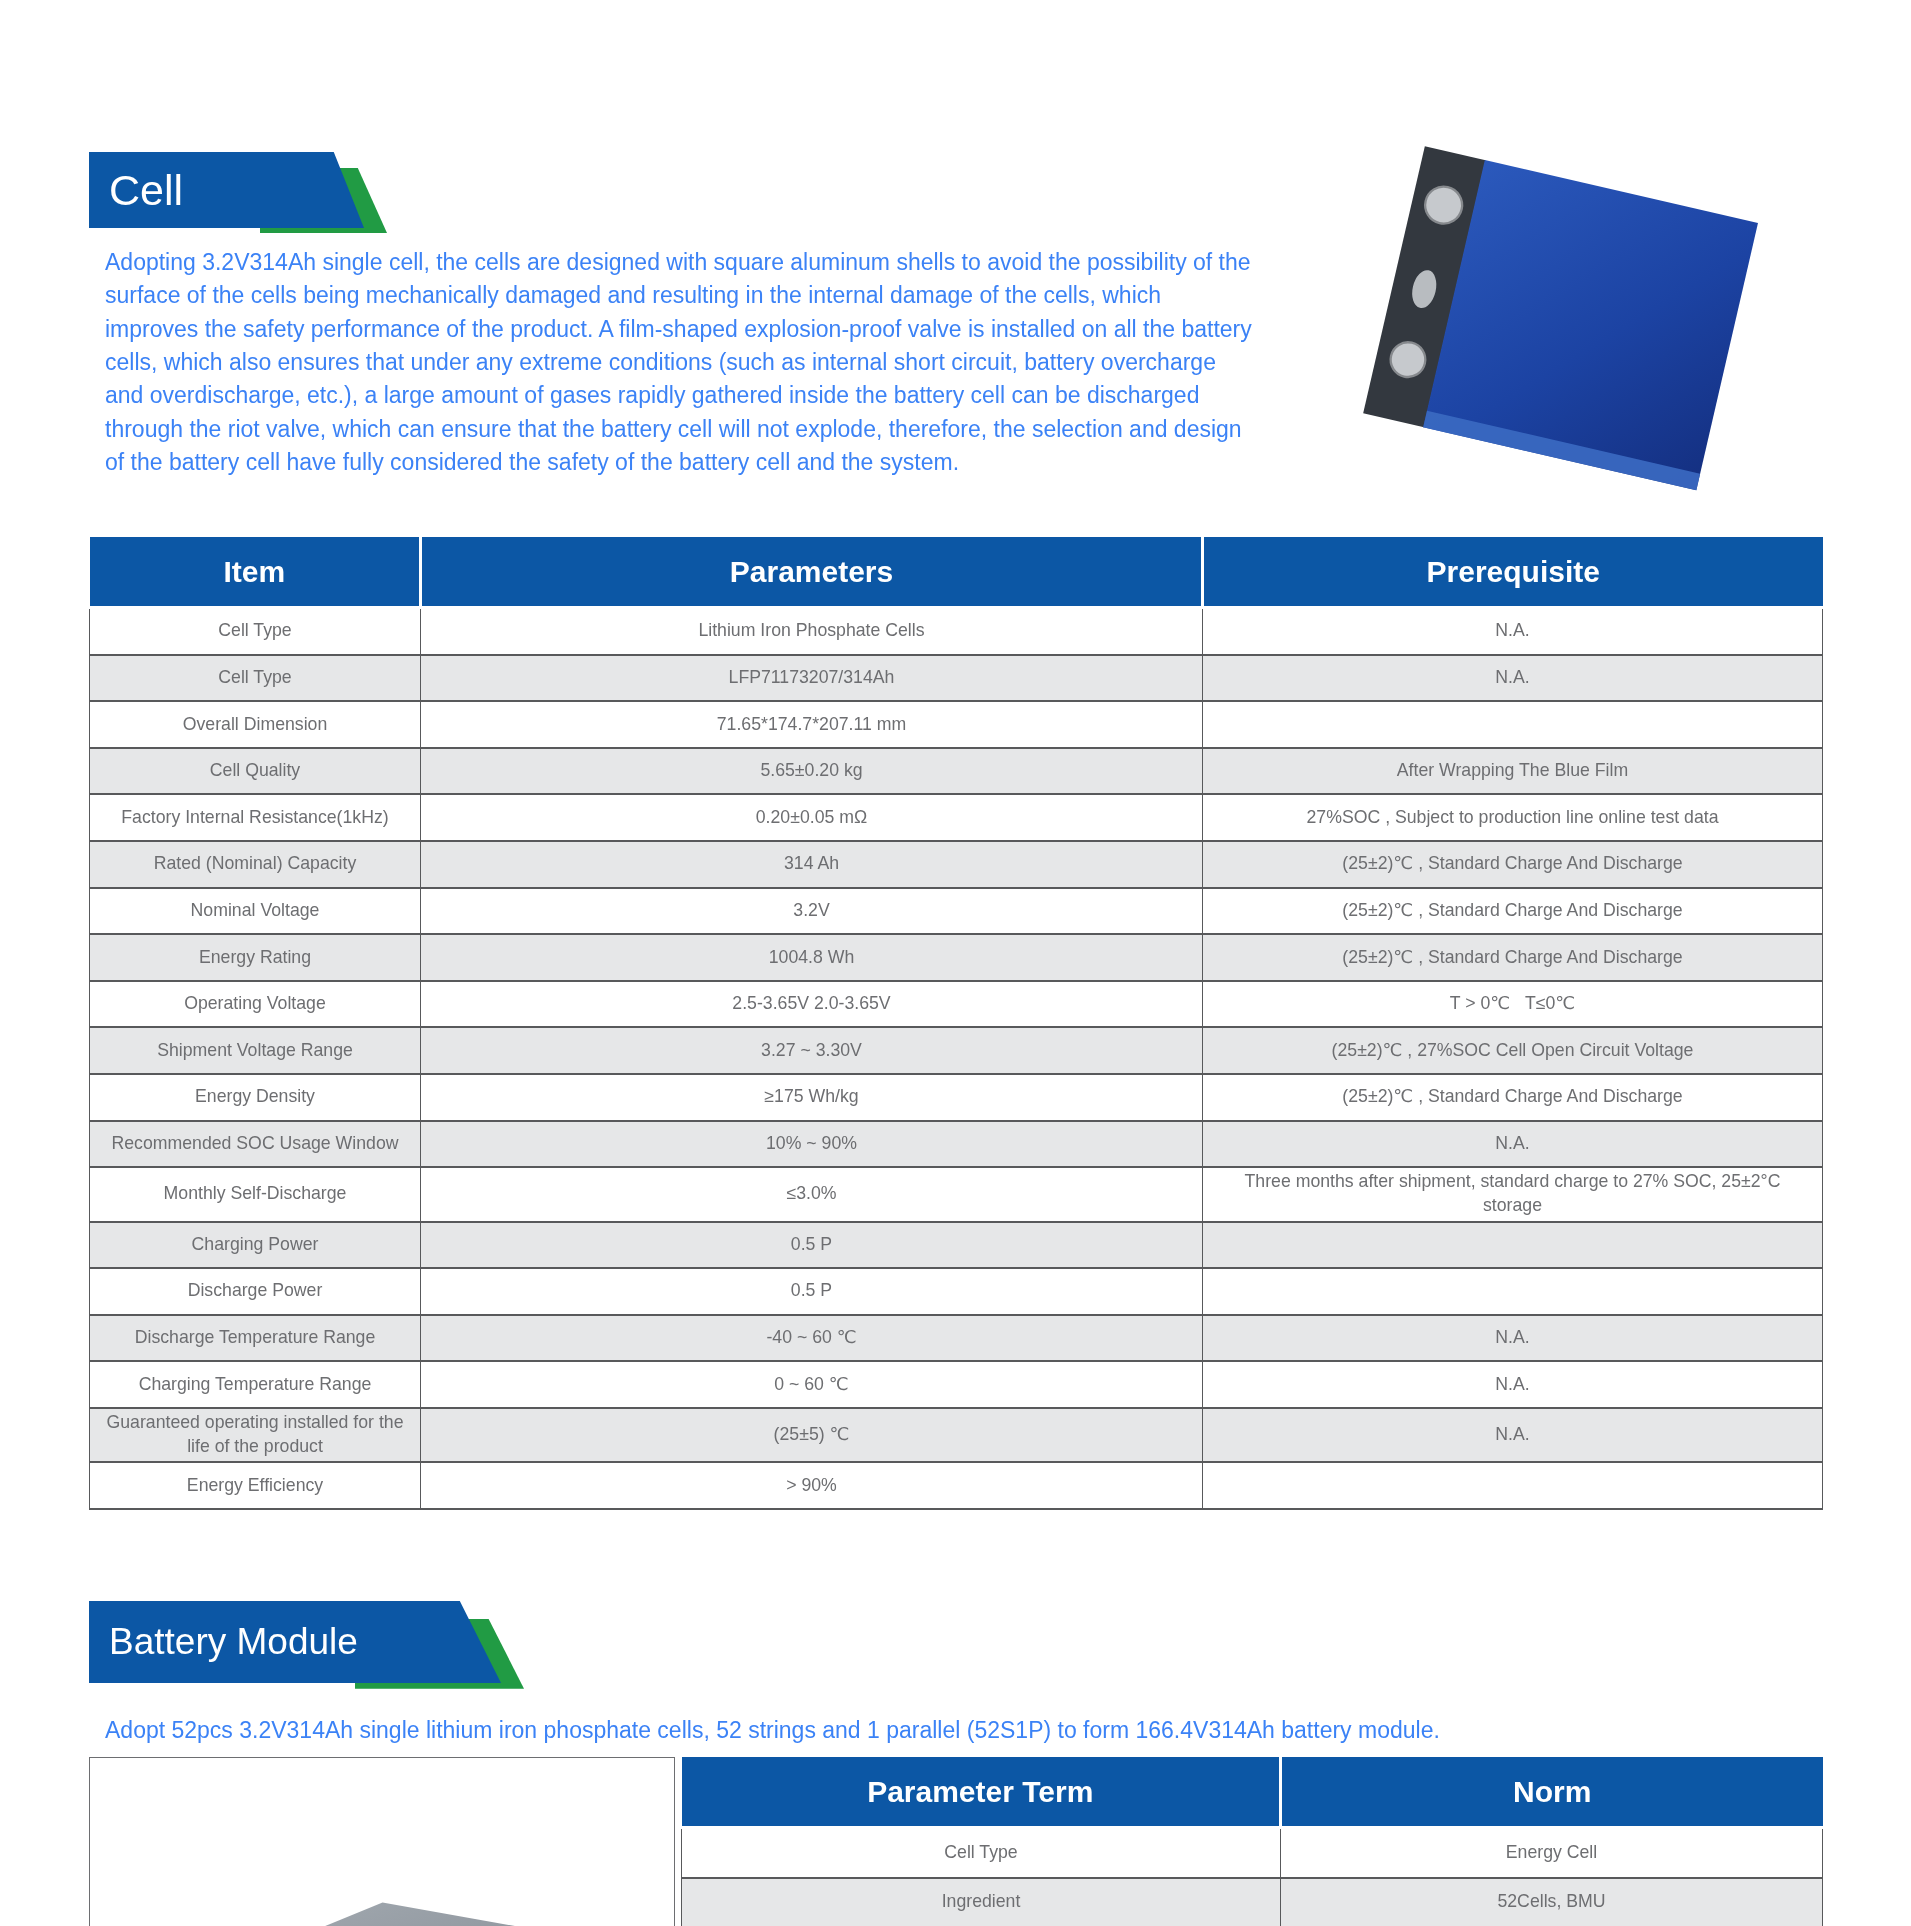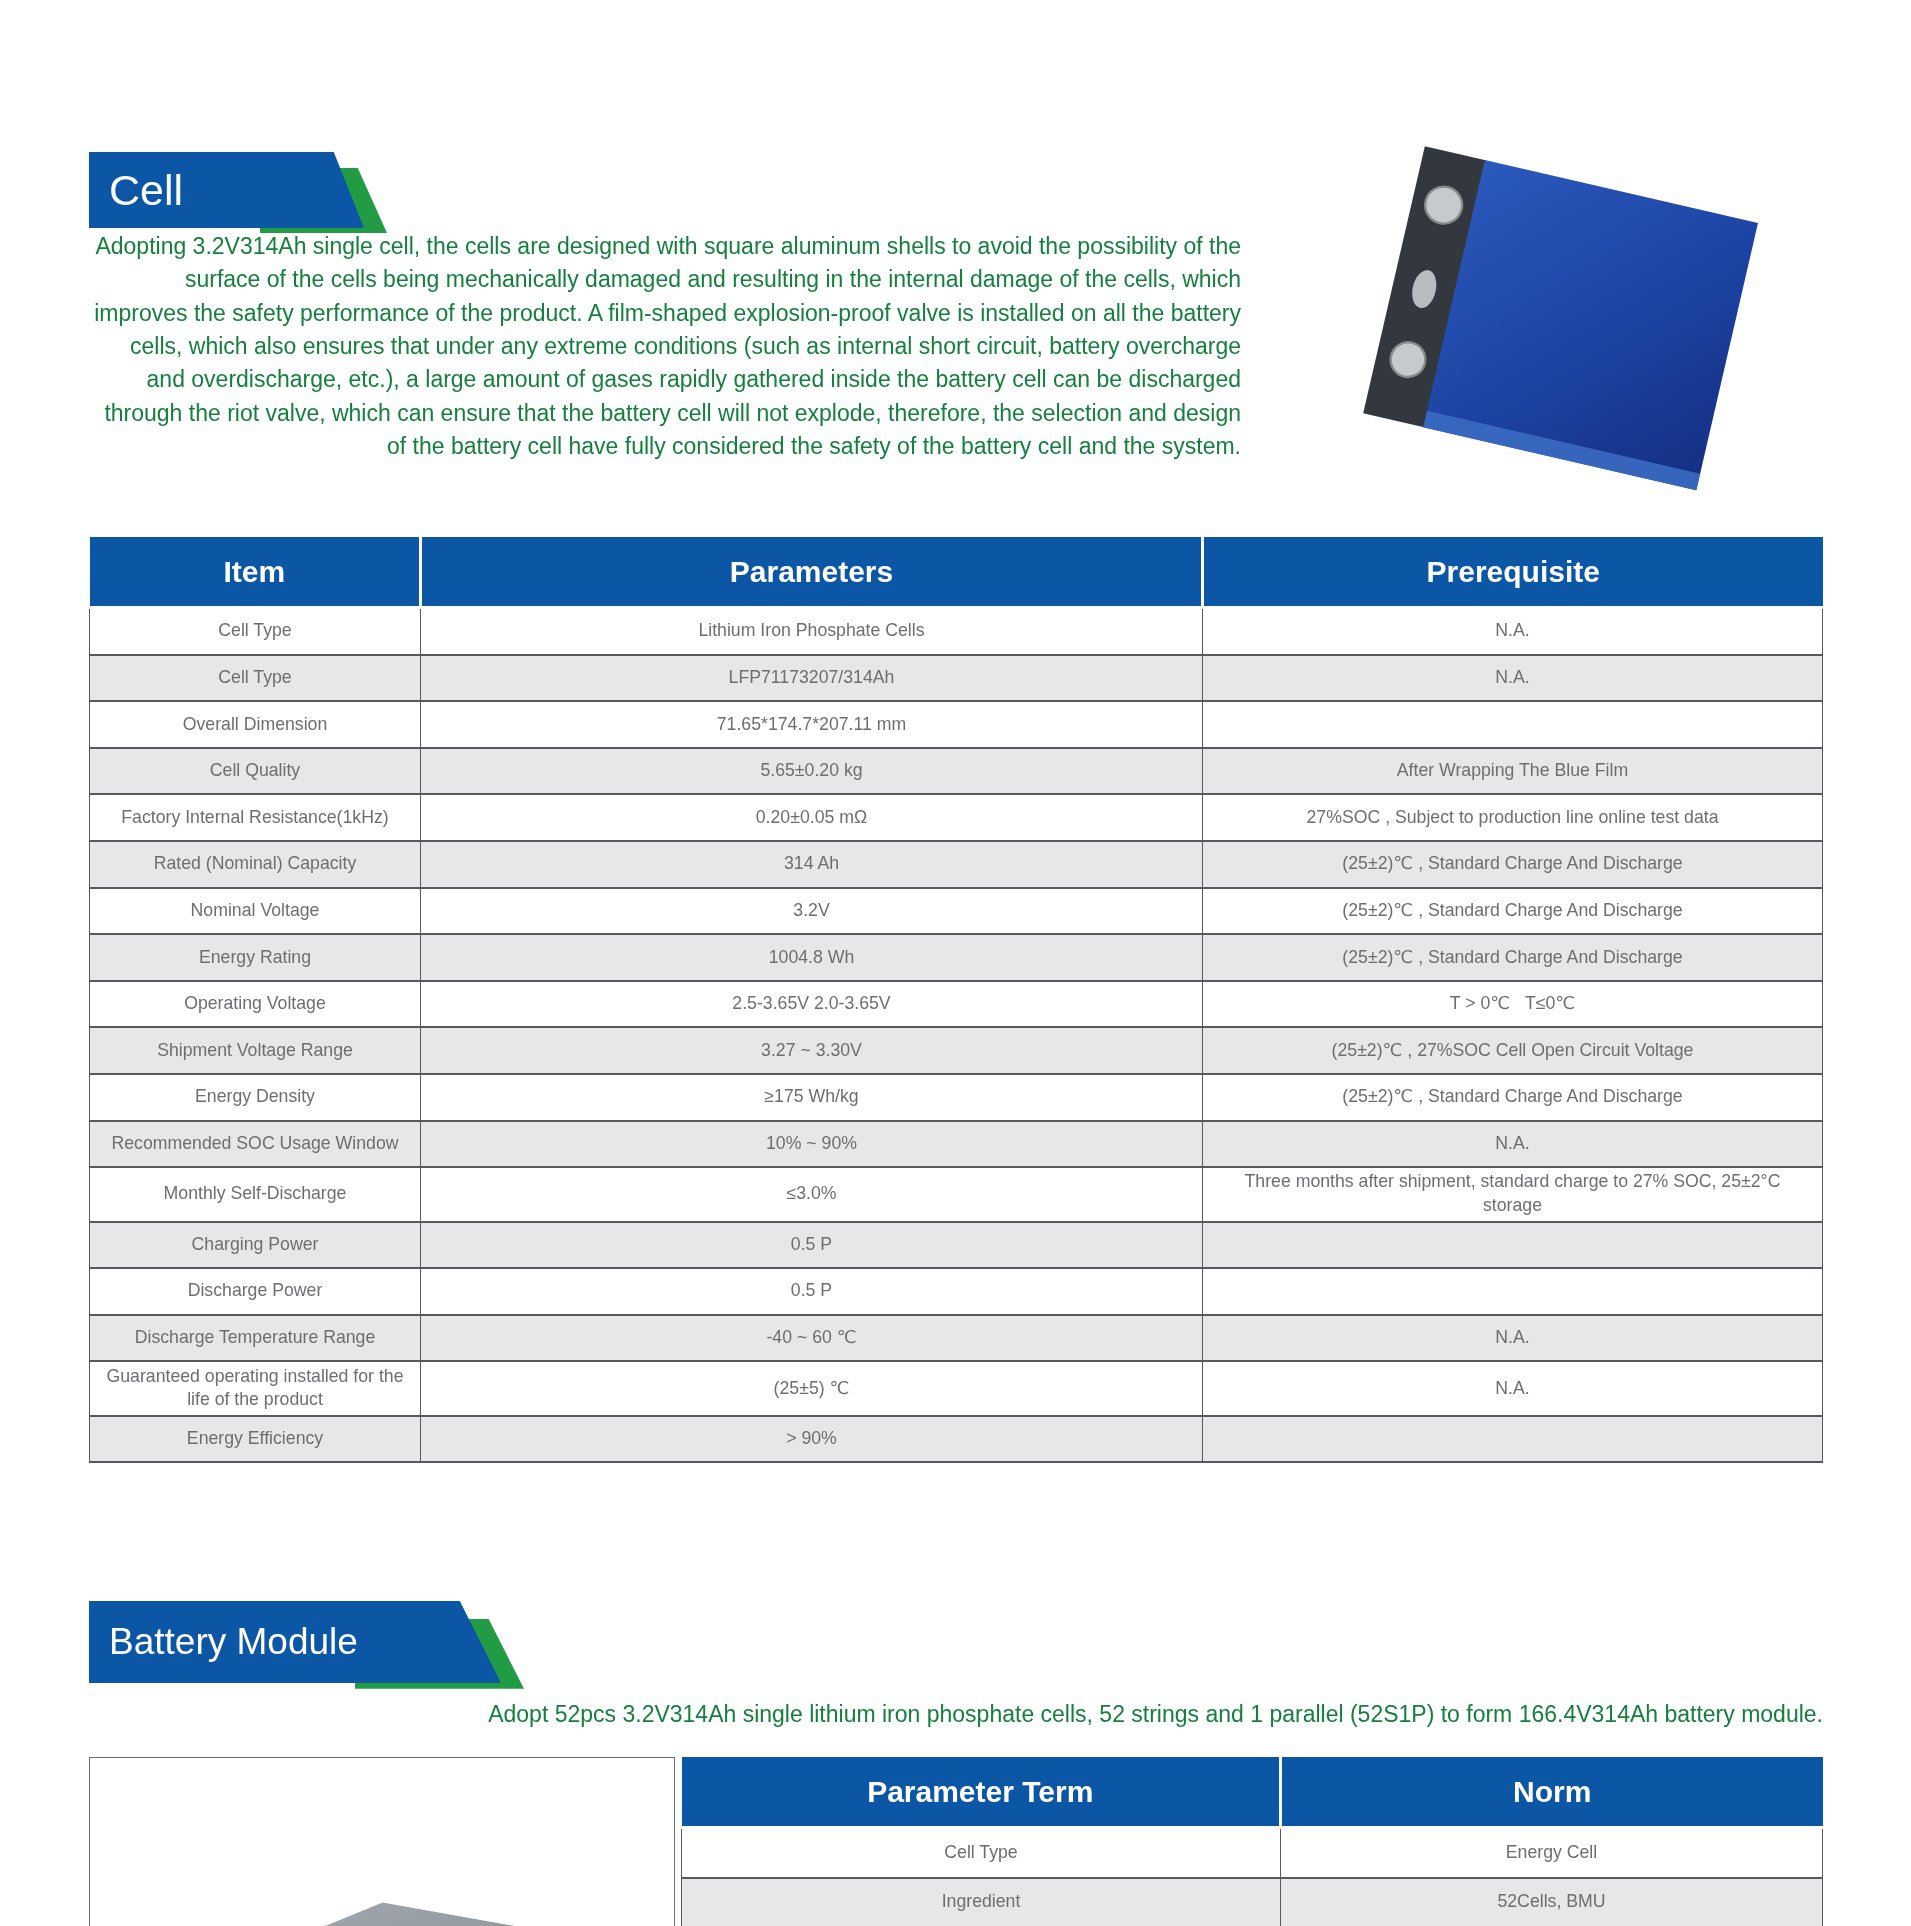--- a/index.html
+++ b/index.html
@@ -16,21 +16,21 @@
         clip-path:polygon(0 0,89% 0,100% 100%,0 100%);}
   .banner-cell .banner-green{left:171px;top:16px;width:127px;height:65px;
         clip-path:polygon(0 0,77% 0,100% 100%,0 100%);}
   .banner-module{left:89px;top:1584px;width:462px;height:92px;text-align:right;}
   .banner-module .banner-blue{left:0;top:0;width:412px;height:82px;font-size:37px;
         clip-path:polygon(0 0,90% 0,100% 100%,0 100%);}
   .banner-module .banner-green{left:266px;top:17.7px;width:169px;height:70px;
         clip-path:polygon(0 0,79% 0,100% 100%,0 100%);}
 
   
-  .desc{position:absolute;margin:0;color:#15803d;font-size:23px;line-height:1.45;text-align:right;}
+  .desc{position:absolute;margin:16px;color:#3b82f6;font-size:23px;line-height:1.45;}
   .cell-desc{left:89px;top:230px;width:1152px;}
   .module-desc{left:89px;top:1698px;width:1734px;}
 
   
   .cell-image{position:absolute;left:1260px;top:135px;width:566px;height:389px;}
   .module-image-box{position:absolute;left:89px;top:1757px;width:586px;height:578px;
         border:1.2px solid #6D6E71;box-sizing:border-box;display:flex;align-items:center;justify-content:center;}
 
   
   table.spec{border-collapse:collapse;table-layout:fixed;}
@@ -166,20 +166,25 @@
           <td>Discharge Power</td>
           <td>0.5 P</td>
           <td></td>
         </tr>
       <tr>
           <td>Discharge Temperature Range</td>
           <td>-40 ~ 60 ℃</td>
           <td>N.A.</td>
         </tr>
       <tr>
+          <td>Charging Temperature Range</td>
+          <td>0 ~ 60 ℃</td>
+          <td>N.A.</td>
+        </tr>
+      <tr>
           <td>Guaranteed operating installed for the life of the product</td>
           <td>(25±5) ℃</td>
           <td>N.A.</td>
         </tr>
       <tr>
           <td>Energy Efficiency</td>
           <td>&gt; 90%</td>
           <td></td>
         </tr>
     </tbody>

